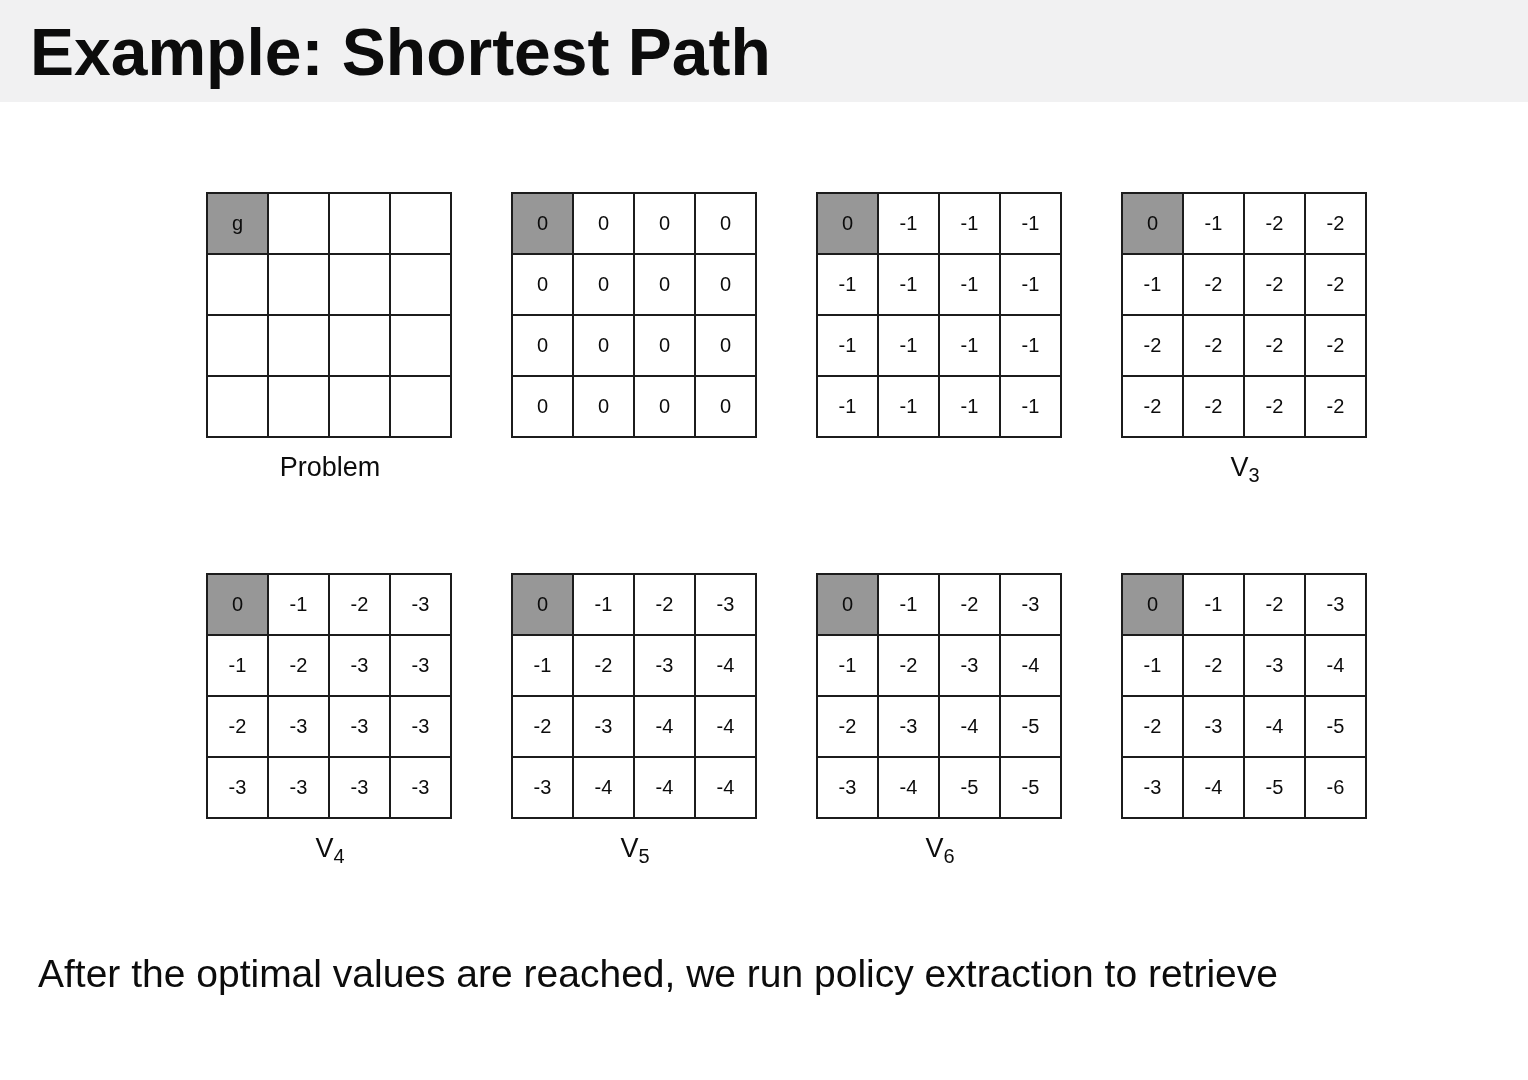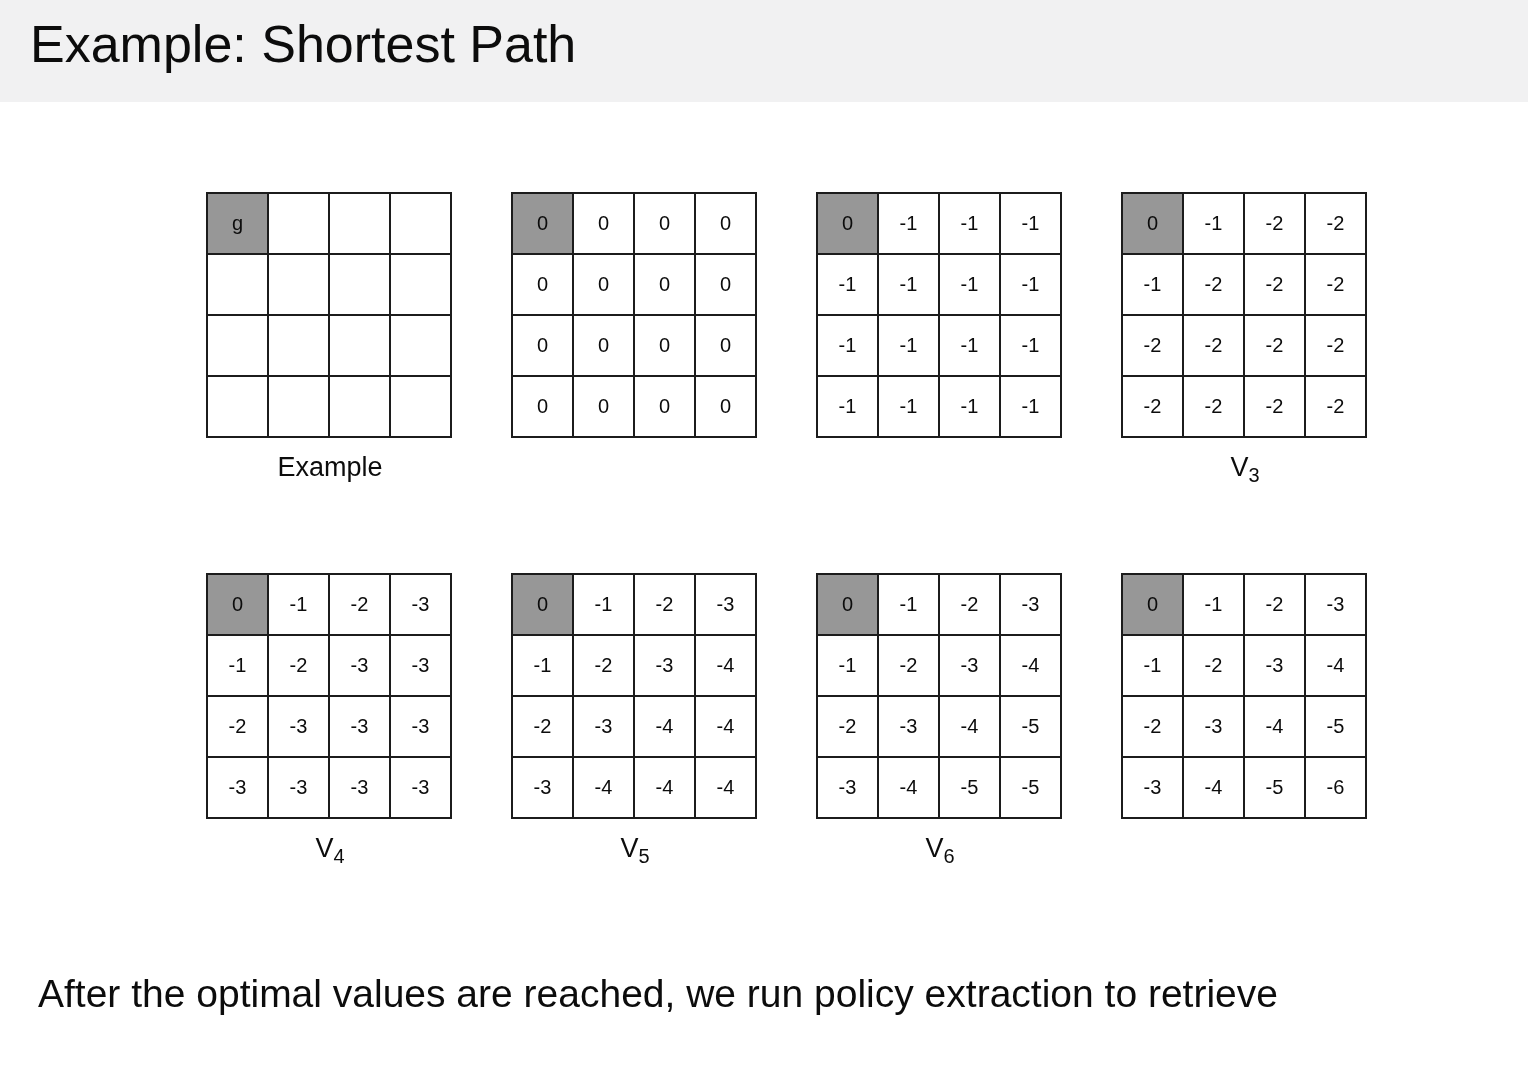--- a/index.html
+++ b/index.html
@@ -20,22 +20,22 @@
     position: absolute;
     top: 0; left: 0;
     width: 100%;
     height: 102px;
     background: var(--header-bg, #f1f1f2);
   }
   .slide-title {
     position: absolute;
     top: 14px;
     left: 30px;
-    font-size: 52px;
-    font-weight: 400;
+    font-size: 66px;
+    font-weight: 700;
     letter-spacing: 0;
     color: #0c0c0c;
     white-space: nowrap;
   }
   .fig {
     position: absolute;
     width: 248px;
   }
   .fig.col0 { left: 206px; }
   .fig.col1 { left: 511px; }
@@ -71,21 +71,21 @@
     color: #0c0c0c;
   }
   .grid-label sub {
     font-size: 0.74em;
     vertical-align: -0.28em;
     line-height: 0;
   }
   .footer-text {
     position: absolute;
     left: 38px;
-    top: 960px;
+    top: 940px;
     font-size: 39px;
     line-height: 67px;
     color: #0c0c0c;
   }
   .footer-line {
     display: block;
     white-space: nowrap;
   }
 </style>
 </head>
@@ -109,21 +109,21 @@
         <div class="cell"></div>
         <div class="cell"></div>
         <div class="cell"></div>
         <div class="cell"></div>
         <div class="cell"></div>
         <div class="cell"></div>
         <div class="cell"></div>
         <div class="cell"></div>
       </div>
     <div class="grid-label">
-      <span>Example</span><sub></sub>
+      <span>Problem</span><sub></sub>
     </div>
   </div>
 
   <div class="fig row0 col1">
     <div class="value-grid">
         <div class="cell goal">0</div>
         <div class="cell">0</div>
         <div class="cell">0</div>
         <div class="cell">0</div>
         <div class="cell">0</div>

